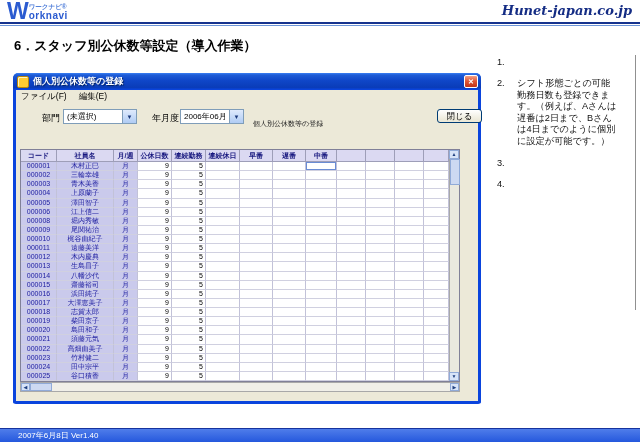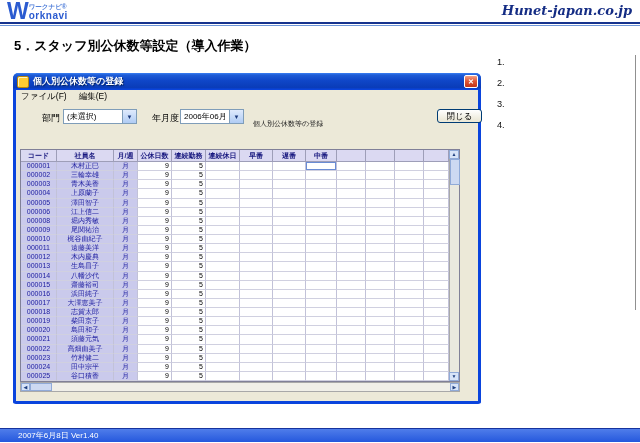--- a/index.html
+++ b/index.html
@@ -85,21 +85,21 @@
 <div class="abs logo-wrap">
   <span class="logo-w">W</span>
   <span class="logo-txt">
     <span class="logo-jp">ワークナビ®</span>
     <span class="logo-en">orknavi</span>
   </span>
 </div>
 <div class="abs site">Hunet-japan.co.jp</div>
 <div class="abs rule1"></div>
 <div class="abs rule2"></div>
-<div class="abs page-title">5．スタッフ別公休数等設定（導入作業）</div>
+<div class="abs page-title">6．スタッフ別公休数等設定（導入作業）</div>
 
 <div class="abs xp-window">
   <div class="titlebar">
     <span class="win-icon"></span>
     <span class="win-title">個人別公休数等の登録</span>
     <span class="close-x">✕</span>
   </div>
   <div class="menubar">
     <span>ファイル(F)</span>
     <span>編集(E)</span>
@@ -509,20 +509,21 @@
     <span class="h-btn" style="right:0;top:0;">▶</span>
   </div>
 </div>
 
 <div class="abs notes">
   <div class="note">
     <span class="note-num">1.</span>
   </div>
   <div class="note">
     <span class="note-num">2.</span>
+    <span class="note-text">シフト形態ごとの可能勤務日数も登録できます。（例えば、Aさんは遅番は2日まで、Bさんは4日までのように個別に設定が可能です。）</span>
   </div>
   <div class="note">
     <span class="note-num">3.</span>
   </div>
   <div class="note">
     <span class="note-num">4.</span>
   </div>
 </div>
 <div class="abs notes-divider"></div>
 

